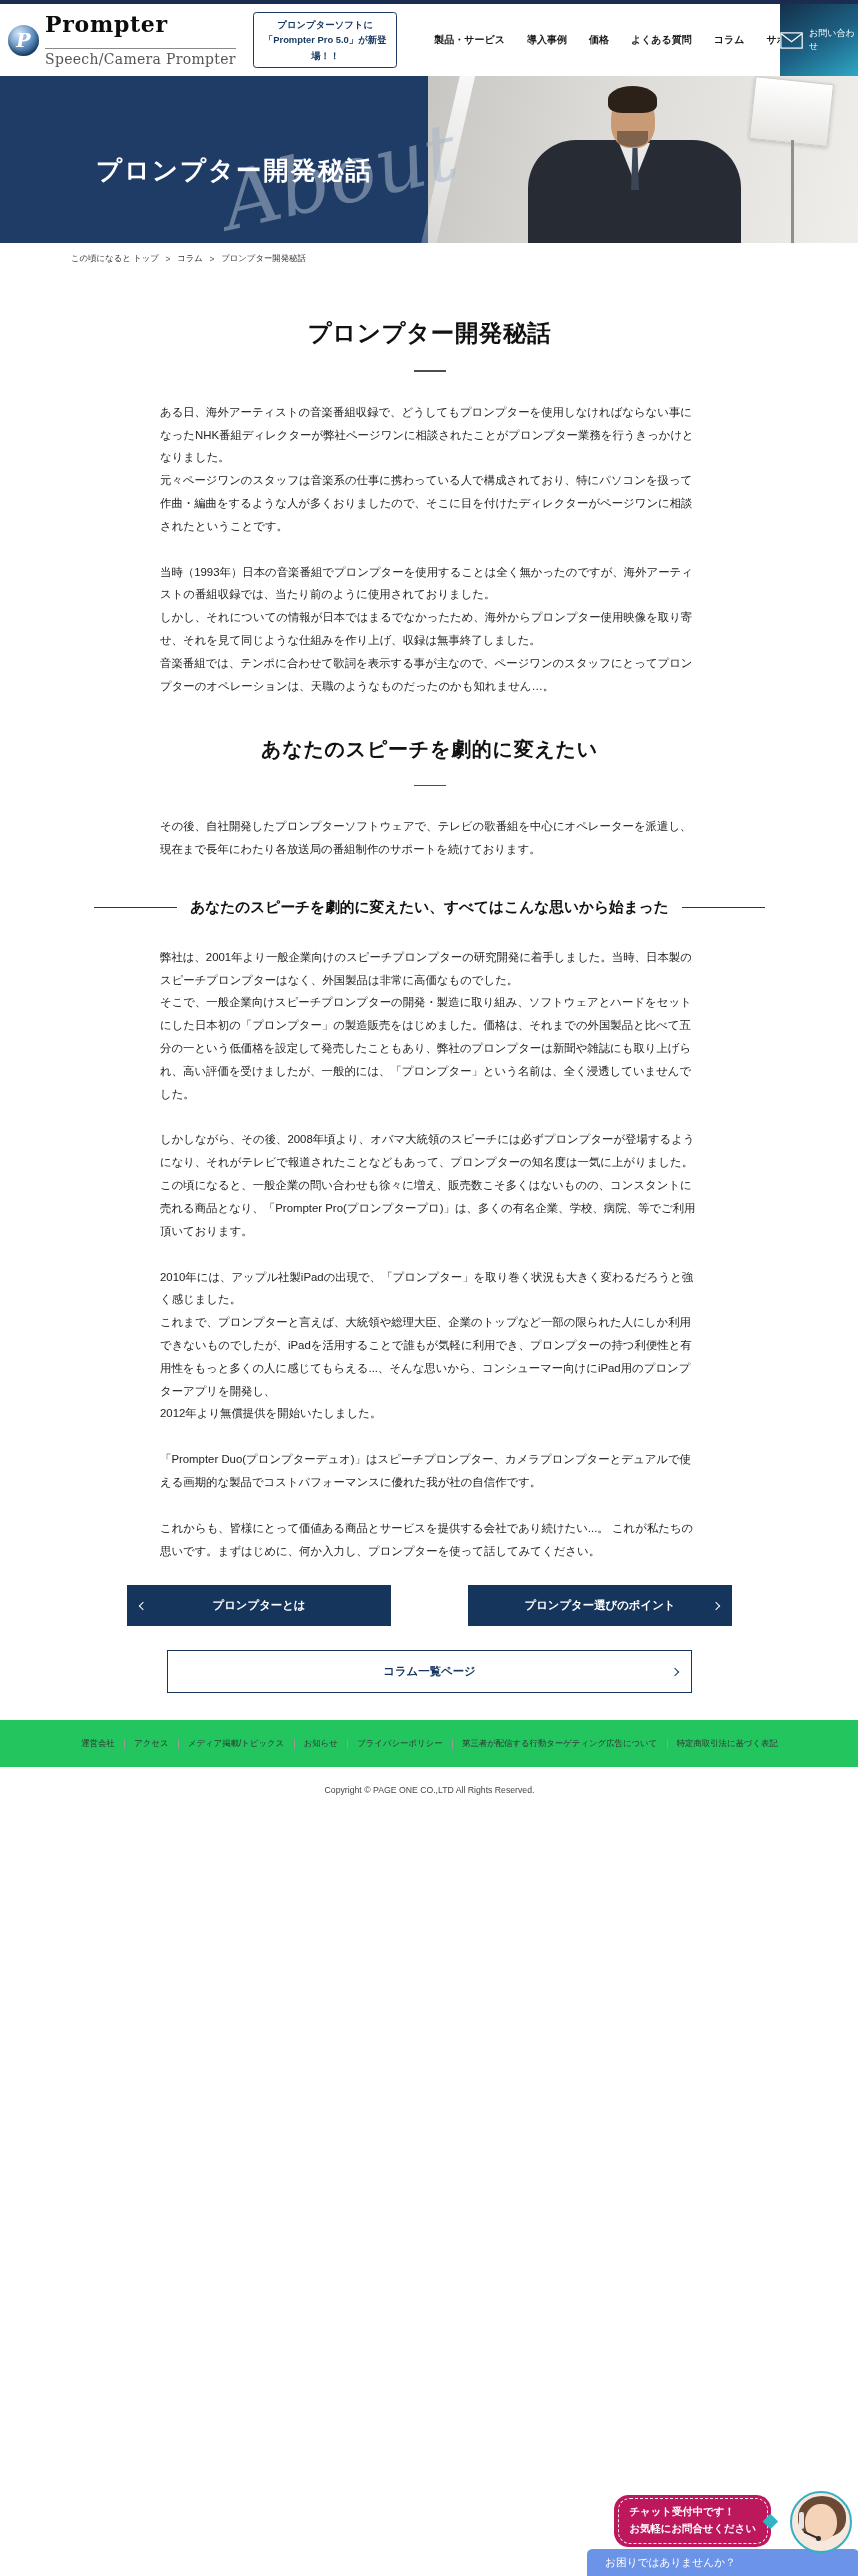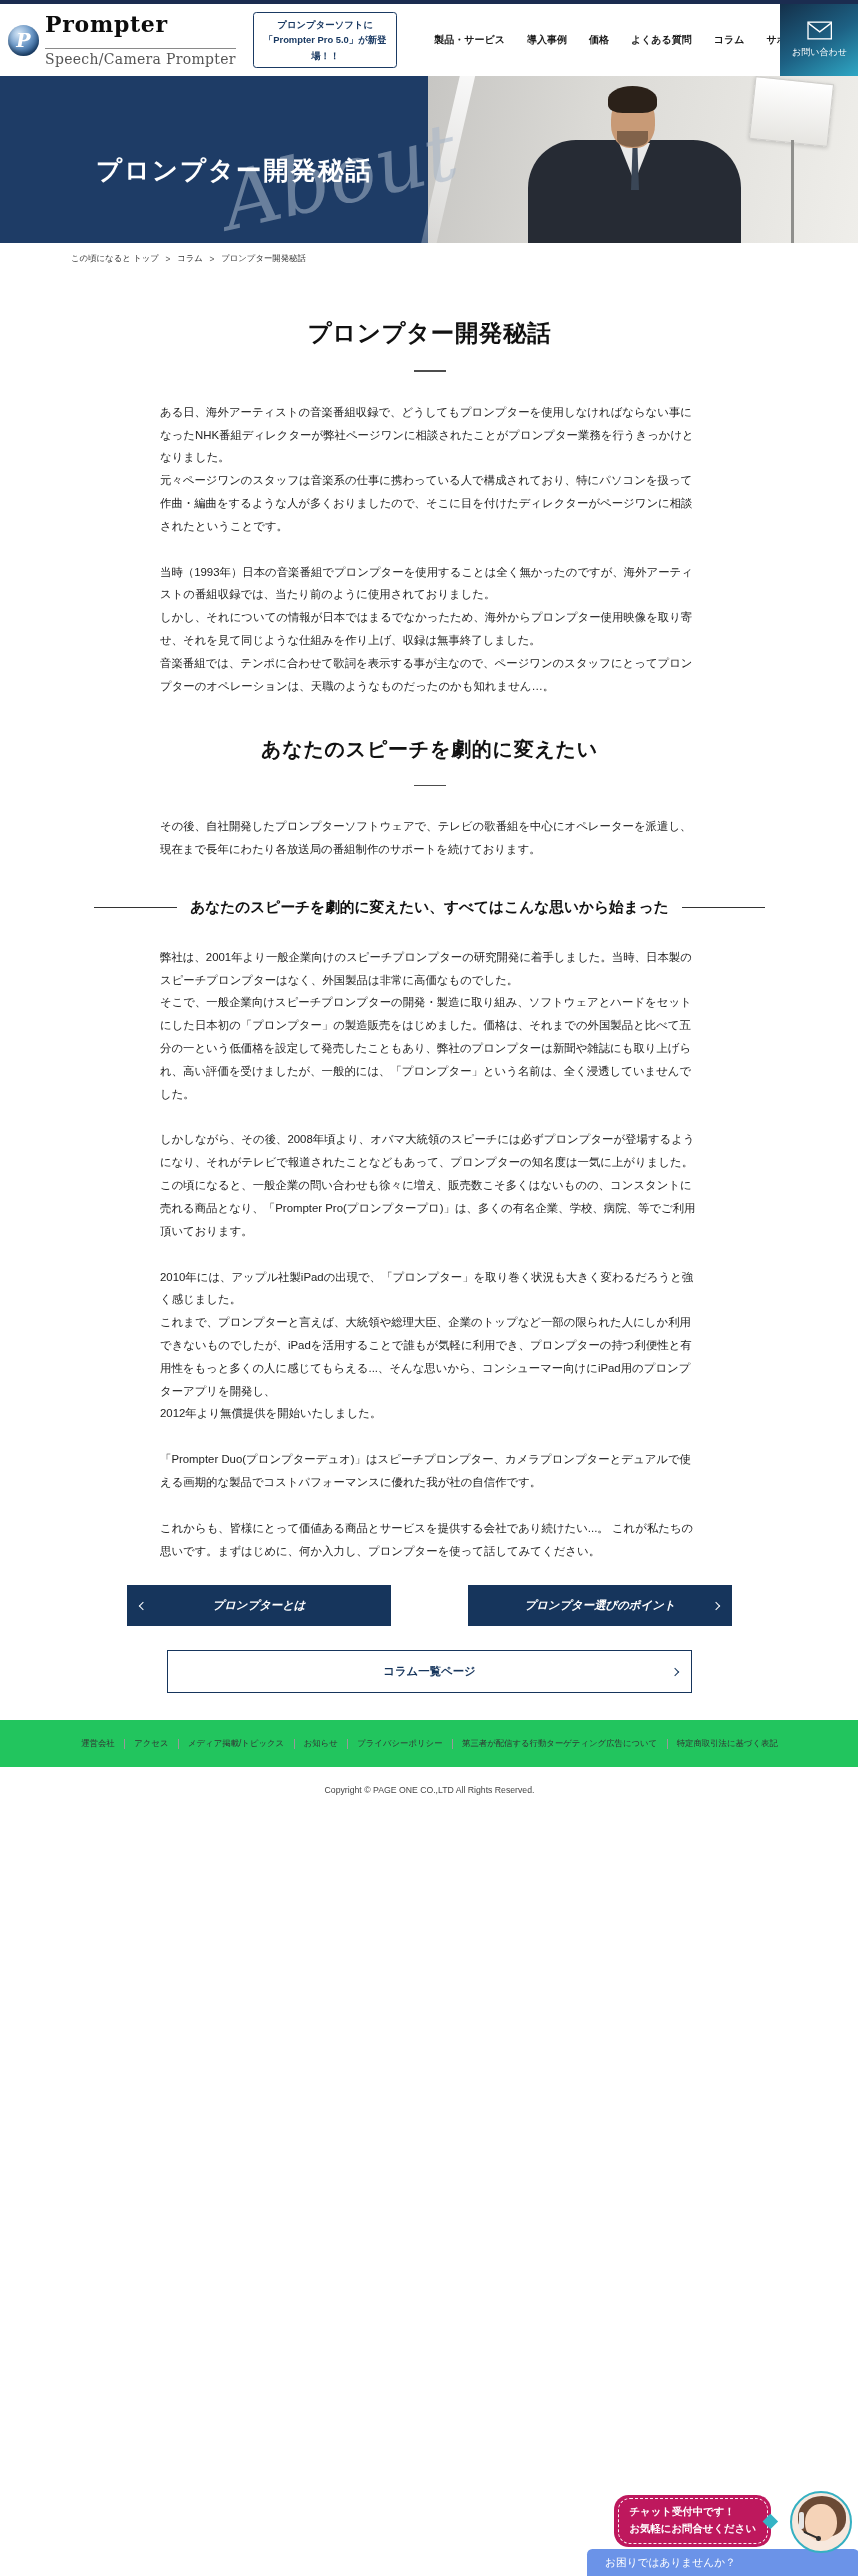--- a/index.html
+++ b/index.html
@@ -20,21 +20,21 @@
     color:#fff; display:flex; align-items:center; justify-content:center;
     font-family:"DejaVu Serif", serif; font-style:italic; font-size:19px; font-weight:bold;
     box-shadow:inset 0 -2.7px 4px rgba(0,0,0,.35); }
   .logo-title { font-family:"DejaVu Serif", serif; font-size:22px; font-weight:bold; color:#0d0d0d; line-height:1.05; border-bottom:0.7px solid #8a8a8a; padding-bottom:11px; letter-spacing:0.7px; }
   .logo-sub { font-family:"DejaVu Serif", serif; font-size:14px; color:#555; margin-top:2px; letter-spacing:0.3px; }
   .notice { margin-left:17.4px; width:144px; border:1.3px solid #1a3a63; border-radius:3.3px; padding:4.7px 5.3px; text-align:center; font-size:9.4px; font-weight:bold; color:#1a3a63; line-height:1.6; }
   .nav { display:flex; gap:22px; margin-left:37px; font-size:10px; font-weight:bold; color:#1c1c1c; white-space:nowrap; }
   .nav .nav-item { cursor:pointer; }
   .contact { position:absolute; top:0; right:0; width:79px; height:72px;
     background:linear-gradient(150deg,#14304a 0%, #1d6184 52%, #2fa8c5 100%);
-    display:flex; flex-direction:column; align-items:center; justify-content:center; gap:6px;
+    display:flex; flex-direction:row; align-items:center; justify-content:center; gap:6px;
     color:#fff; font-size:9px; cursor:pointer; }
 
   
   .hero { position:relative; height:167px; background:#1e3c66; overflow:hidden; }
   .hero-photo { position:absolute; top:0; right:0; width:431px; height:167px;
     background:linear-gradient(100deg,#c7c6c3 0%, #dbdad6 38%, #efeeea 100%); }
   .hero-streak { position:absolute; left:12px; top:-27px; width:14.7px; height:227px;
     background:linear-gradient(rgba(255,255,255,.95), rgba(255,255,255,.15)); transform:rotate(13deg); }
   .softbox { position:absolute; right:28px; top:4px; width:79px; height:63px;
     background:linear-gradient(#ffffff,#e6e5e1); border:0.7px solid #cfcecb; transform:rotate(6deg);
@@ -60,21 +60,21 @@
   .h1 { text-align:center; font-size:23.4px; font-weight:bold; color:#111; margin:0; letter-spacing:0.7px; }
   .divider { width:32px; height:1.3px; background:#4d4d4d; margin:21.4px auto 29px; }
   .article p { font-size:11.4px; line-height:2.0; color:#222; margin:0 0 23px; white-space:pre-line; padding:0 33px; }
   .h2 { text-align:center; font-size:20px; font-weight:bold; color:#111; margin:39px 0 0; letter-spacing:0.7px; }
   .h3row { display:flex; align-items:center; gap:13.4px; margin:37px -33px 29px; }
   .h3row .line { flex:1; height:0.7px; background:#333; }
   .h3row .h3 { font-size:14.7px; font-weight:bold; color:#111; white-space:nowrap; }
 
   .btn-row { display:flex; justify-content:space-between; margin-top:16px; }
   .nav-btn { position:relative; width:264px; height:41px; background:#16355c; color:#fff; font-size:11.4px; font-weight:bold;
-    display:flex; align-items:center; justify-content:center; cursor:pointer;font-style:italic; }
+    display:flex; align-items:center; justify-content:center; cursor:pointer; }
   .chev { position:absolute; top:50%; width:6px; height:6px; border-top:1.3px solid #fff; border-right:1.3px solid #fff; }
   .chev.left { left:13.4px; transform:translateY(-50%) rotate(-135deg); }
   .chev.right { right:13.4px; transform:translateY(-50%) rotate(45deg); }
   .list-btn { position:relative; width:525px; height:43px; margin:24px auto 0; border:1.3px solid #16355c; background:#fff;
     color:#16355c; font-size:11.4px; font-weight:bold; display:flex; align-items:center; justify-content:center; cursor:pointer; }
   .list-btn .chev { border-color:#16355c; }
 
   
   .footer-links { margin-top:27px; background:#22c55e; height:47px; display:flex; align-items:center; justify-content:center;
     font-size:8.4px; color:#333; white-space:nowrap; }

